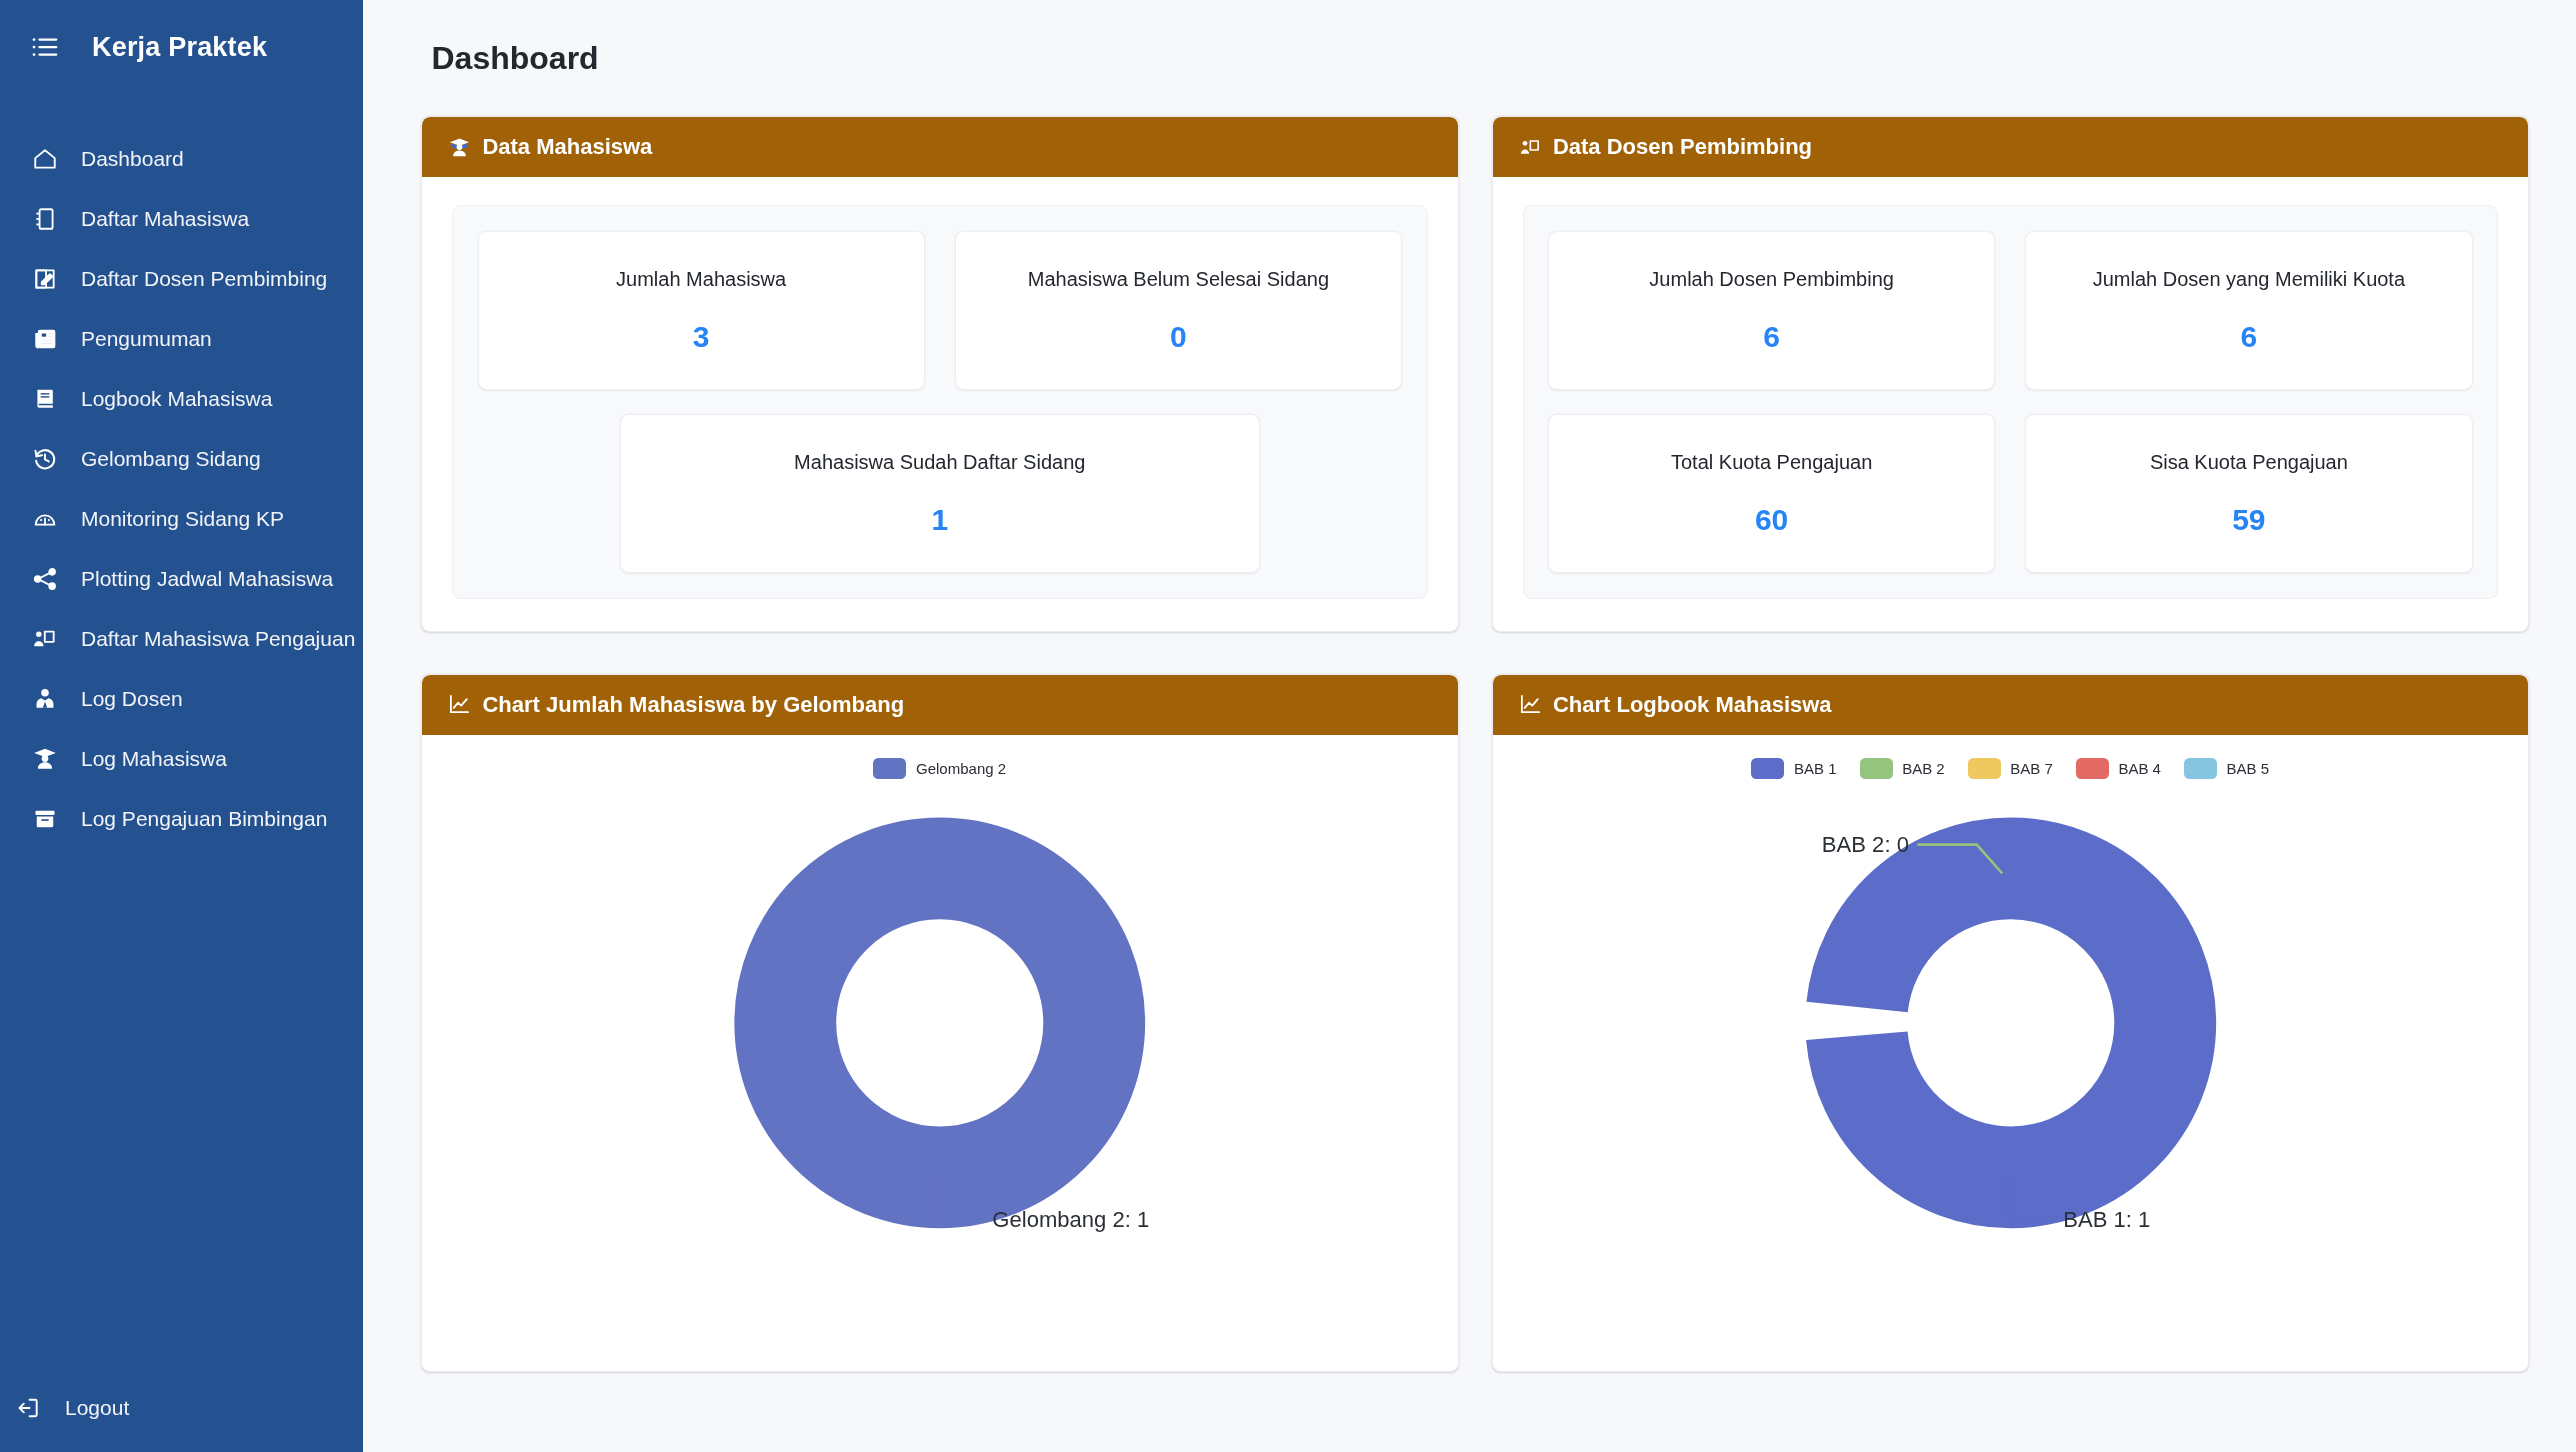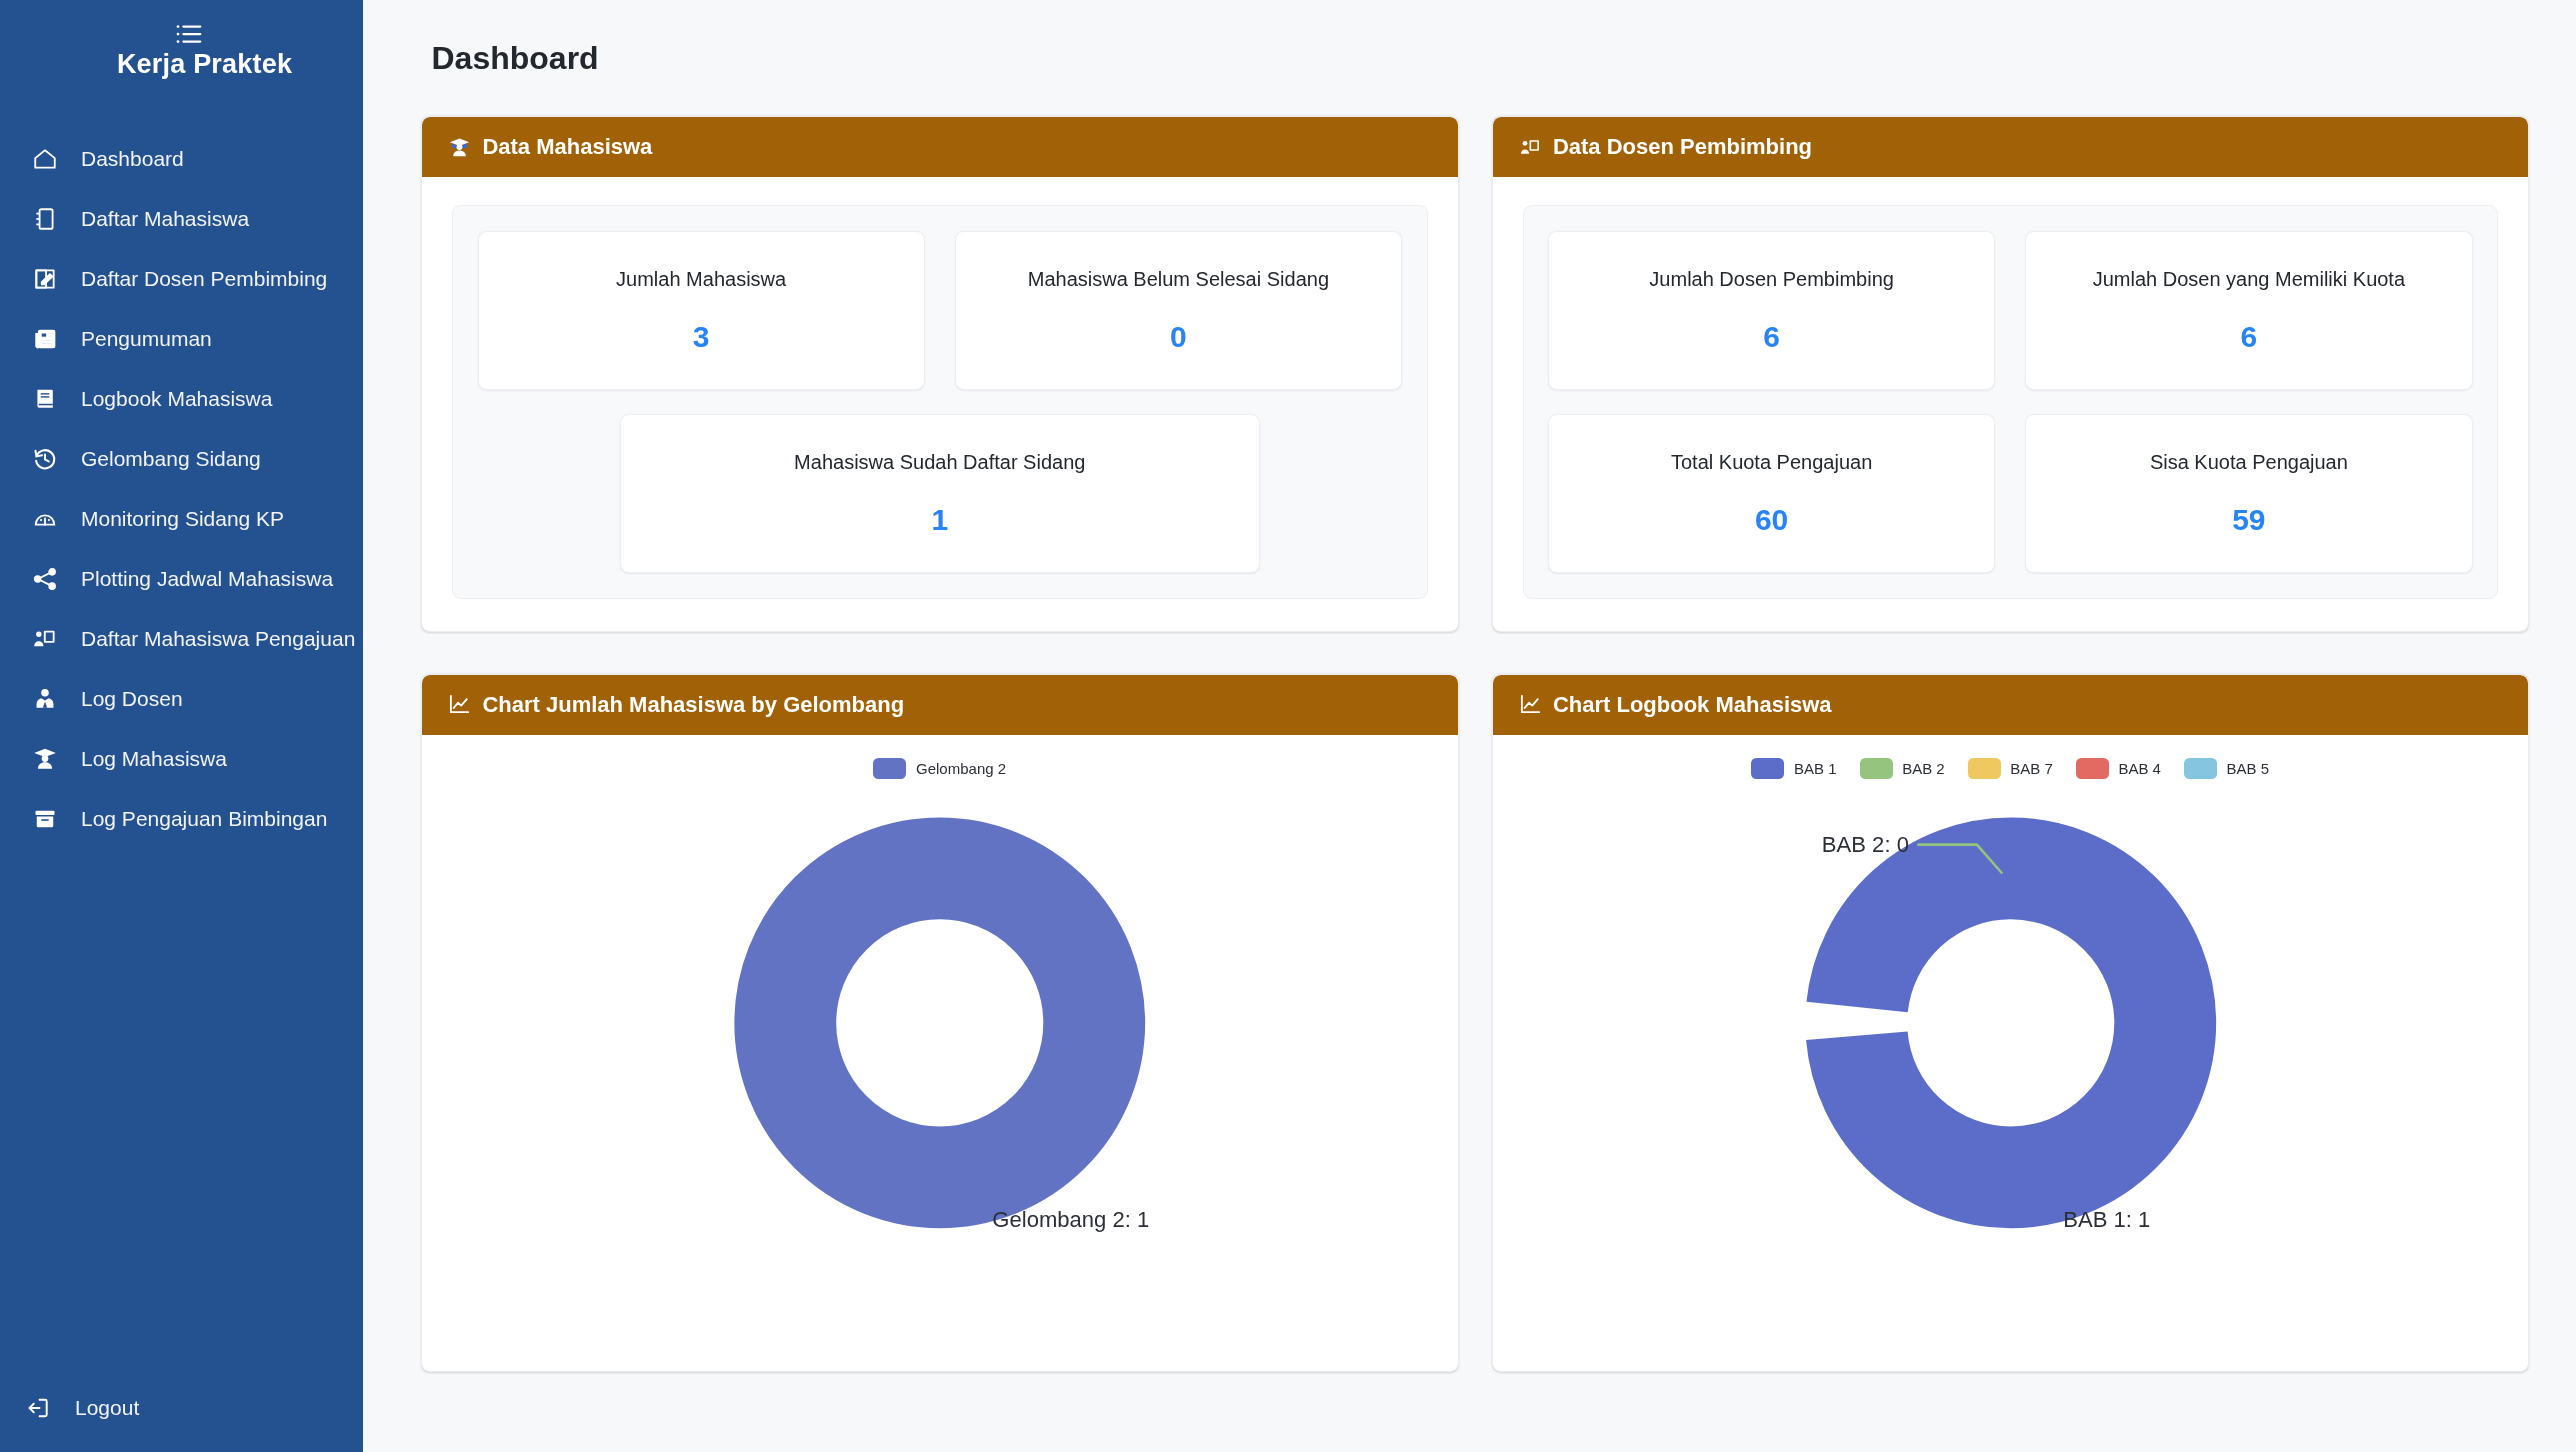--- a/index.html
+++ b/index.html
@@ -16,21 +16,20 @@
     width: 363px; min-width: 363px; height: 1453px;
     background: #24518f;
     color: #ffffff;
     position: relative;
     display: flex; flex-direction: column;
   }
   .brand {
     display: flex; align-items: center;
     padding: 19px 16px 0 30px;
     height: 75px;
-    flex-direction: column;
   }
   .brand-icon { width: 30px; height: 30px; flex: 0 0 30px; }
   .brand-title {
     font-size: 27px; font-weight: bold; letter-spacing: 0.2px;
     margin-left: 32px; color: #fff; white-space: nowrap;
   }
   .nav { margin-top: 54px; }
   .nav-item {
     display: flex; align-items: center;
     height: 60px;
@@ -42,21 +41,21 @@
     display: flex; align-items: center; justify-content: center;
   }
   .nav-icon svg { width: 26px; height: 26px; display: block; }
   .nav-label {
     margin-left: 21px;
     font-size: 21px; color: #f2f4f8; white-space: nowrap;
   }
   .logout {
     position: absolute; left: 0; bottom: 19px;
     display: flex; align-items: center;
-    height: 53px; padding-left: 24px; cursor: pointer;
+    height: 53px; padding-left: 14px; cursor: pointer;
   }
   .logout .nav-label { font-size: 21px; }
 
   
   .main {
     flex: 1; height: 1453px;
     background: #f7f8fa;
     padding: 40px 47px 0 58px;
     overflow: hidden;
   }

